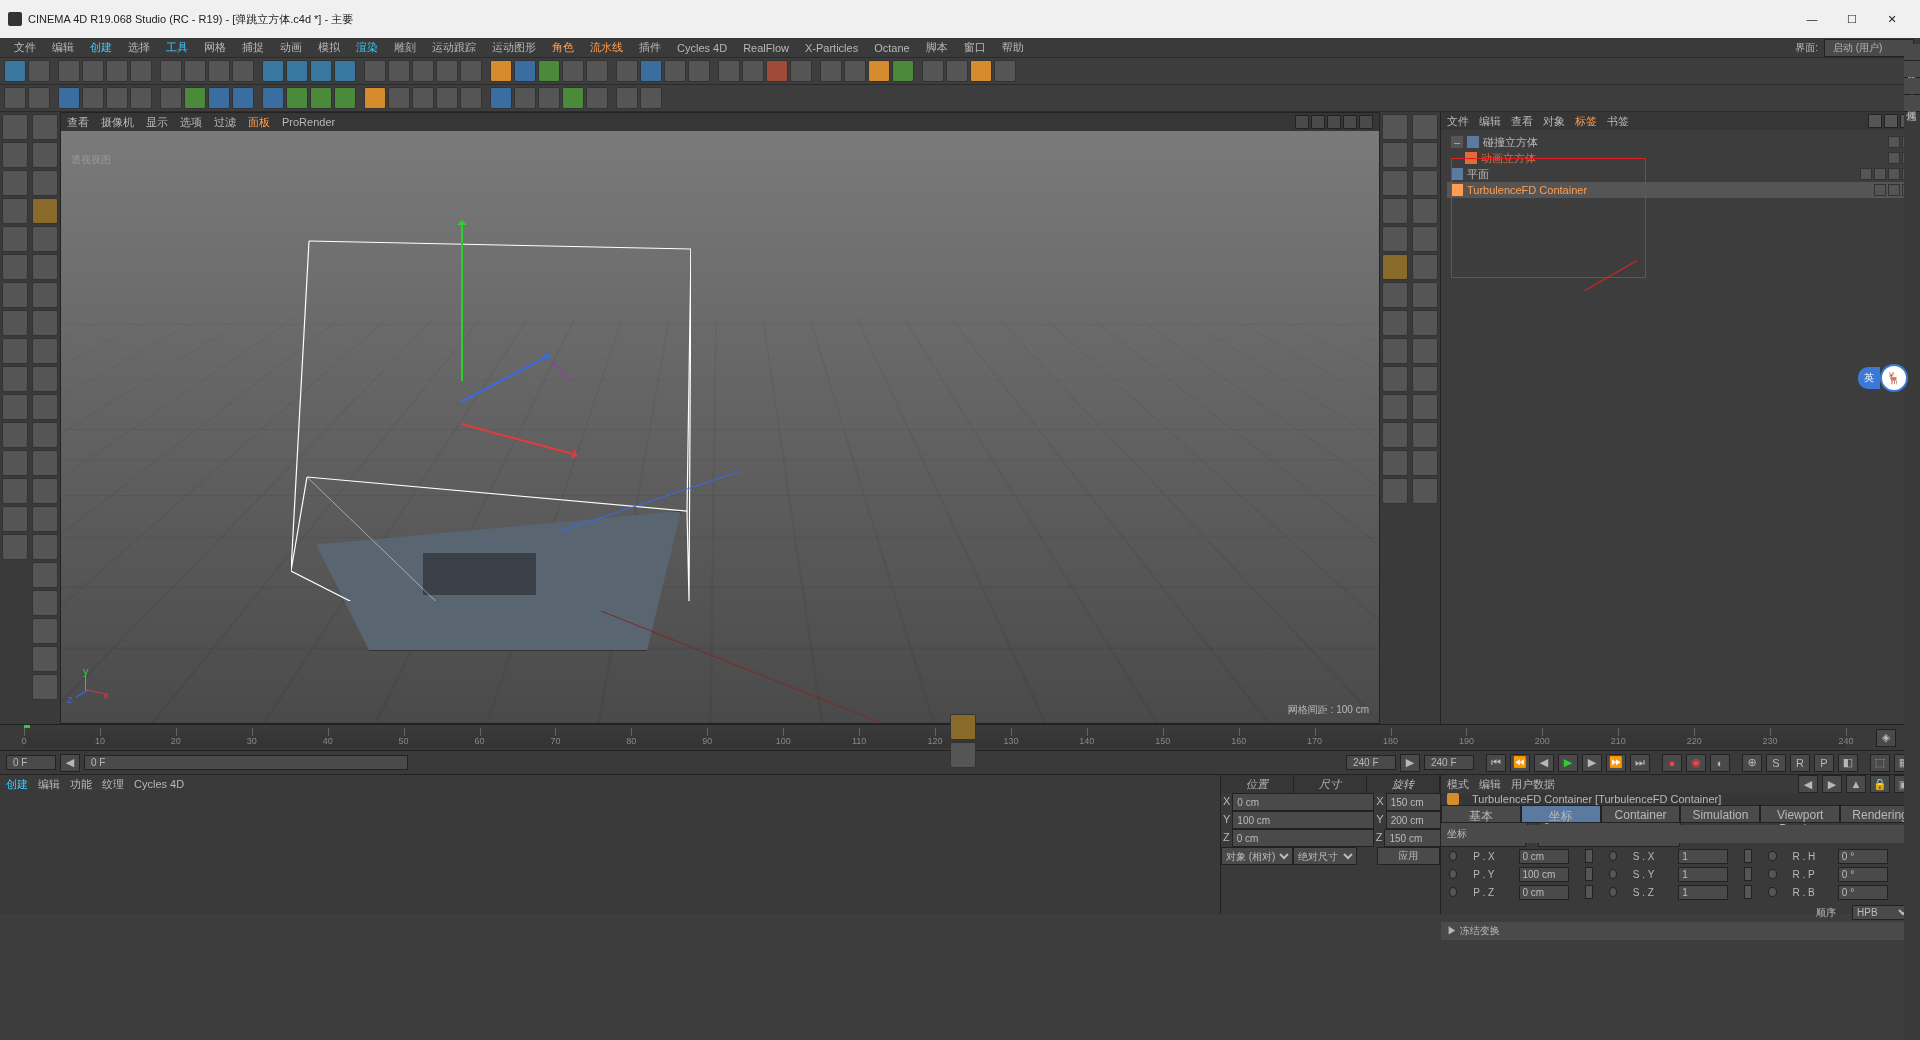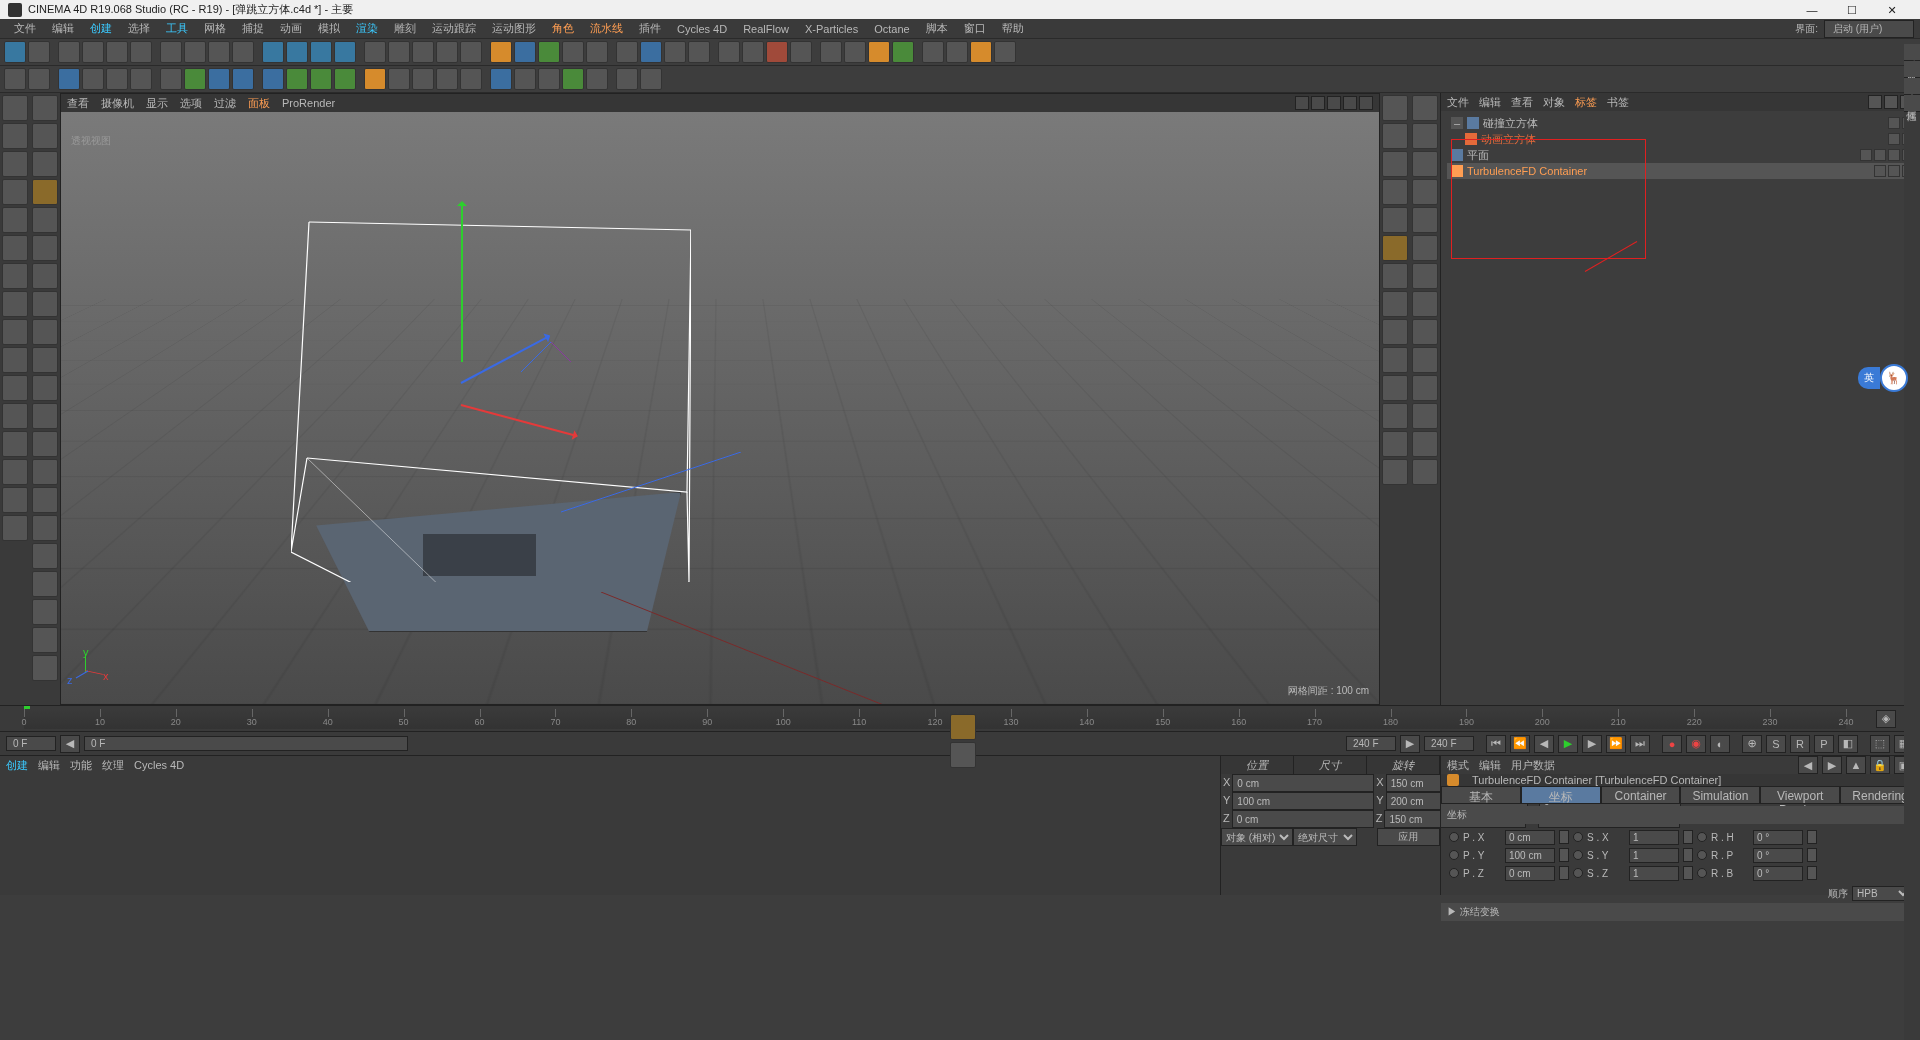--- a/index.html
+++ b/index.html
@@ -1,17 +1,17 @@
 <!DOCTYPE html>
 <html><head>
 <meta charset="utf-8">
 <style>
 * { box-sizing: border-box; margin: 0; padding: 0; font-family: sans-serif; font-size: 11px; }
 body { background: #3d3d3d; color: #b8b8b8; overflow: hidden; width: 1920px; height: 1040px; }
-.titlebar { height: 19px; background: #f0f0f0; color: #222; display: flex; align-items: center; padding: 0 8px; }
+.titlebar { height: 38px; background: #f0f0f0; color: #222; display: flex; align-items: center; padding: 0 8px; }
 .titlebar-icon { width: 14px; height: 14px; background: #333; border-radius: 2px; margin-right: 6px; }
 .titlebar-title { flex: 1; font-size: 11px; }
 .win-btns { display: flex; }
 .win-btn { width: 40px; height: 22px; text-align: center; line-height: 22px; }
 .menubar { height: 20px; background: #3a3a3a; display: flex; align-items: center; padding: 0 6px; border-bottom: 1px solid #2a2a2a; }
 .menubar .menu { padding: 2px 8px; }
 .menubar .hl { color: #3bcaff; }
 .menubar .hl2 { color: #ff9e53; }
 .menubar-right { margin-left: auto; display: flex; align-items: center; gap: 6px; }
 .layout-label { font-size: 10px; }
@@ -98,21 +98,21 @@
 .right-side-tabs { width:16px; background:#3a3a3a; position:absolute; right:0; top:44px; bottom:0; display:flex; flex-direction:column; }
 .side-tab { writing-mode: vertical-rl; padding:8px 2px; font-size:10px; background:#4a4a4a; border-bottom:1px solid #222; }
 .attr-toolbar { height:18px; display:flex; align-items:center; padding:0 6px; gap:10px; font-size:10px; }
 .attr-title { height:18px; display:flex; align-items:center; padding:0 6px; gap:13px; font-size:10px; background:#363636; }
 .attr-title-icon { width:12px; height:12px; background:#d68b2c; border-radius:2px; }
 .attr-tabs { height:18px; display:flex; }
 .attr-tab { flex:1; text-align:center; padding:2px; background:#4a4a4a; border:1px solid #222; font-size:12px; }
 .attr-tab.sel { background:#5a7aa0; }
 .attr-sect { padding:4px 8px; font-size:10px; }
 .attr-sectlbl { background:#4a4a4a; padding:2px 6px; margin-top:2px; font-size:10px; }
-.attr-row { display:flex; align-items:center; height:18px; gap:4px; }
+.attr-row { display:flex; align-items:center; height:18px; gap:16px; }
 .attr-row .dot{ width:10px; height:10px; border-radius:50%; background:#555; border:1px solid #222; }
 .attr-row .fl { width:38px; font-size:10px; }
 .attr-row input { width:50px; background:#4a4a4a; border:1px solid #222; color:#bbb; font-size:10px; padding:1px 3px; }
 .attr-row .sp { width:10px; height:14px; background:#555; border:1px solid #222; }
 .collap { height:18px; background:#4a4a4a; padding:2px 6px; margin-top:2px; font-size:10px; }
 .ime-badge { position:absolute; right:12px; top:364px; display:flex; align-items:center; }
 .ime-badge .blu { background:#3a7ad6; color:#fff; padding:4px 6px; border-radius:10px 0 0 10px; font-size:10px; }
 .ime-badge .circ { width:28px; height:28px; background:#fff; border-radius:50%; border:2px solid #3a7ad6; display:flex; align-items:center; justify-content:center; font-size:12px;}
 select{ background:#4a4a4a; border:1px solid #222; color:#bbb; font-size:10px; }
 .rk-row{ display:flex; align-items:center; gap:4px; }

